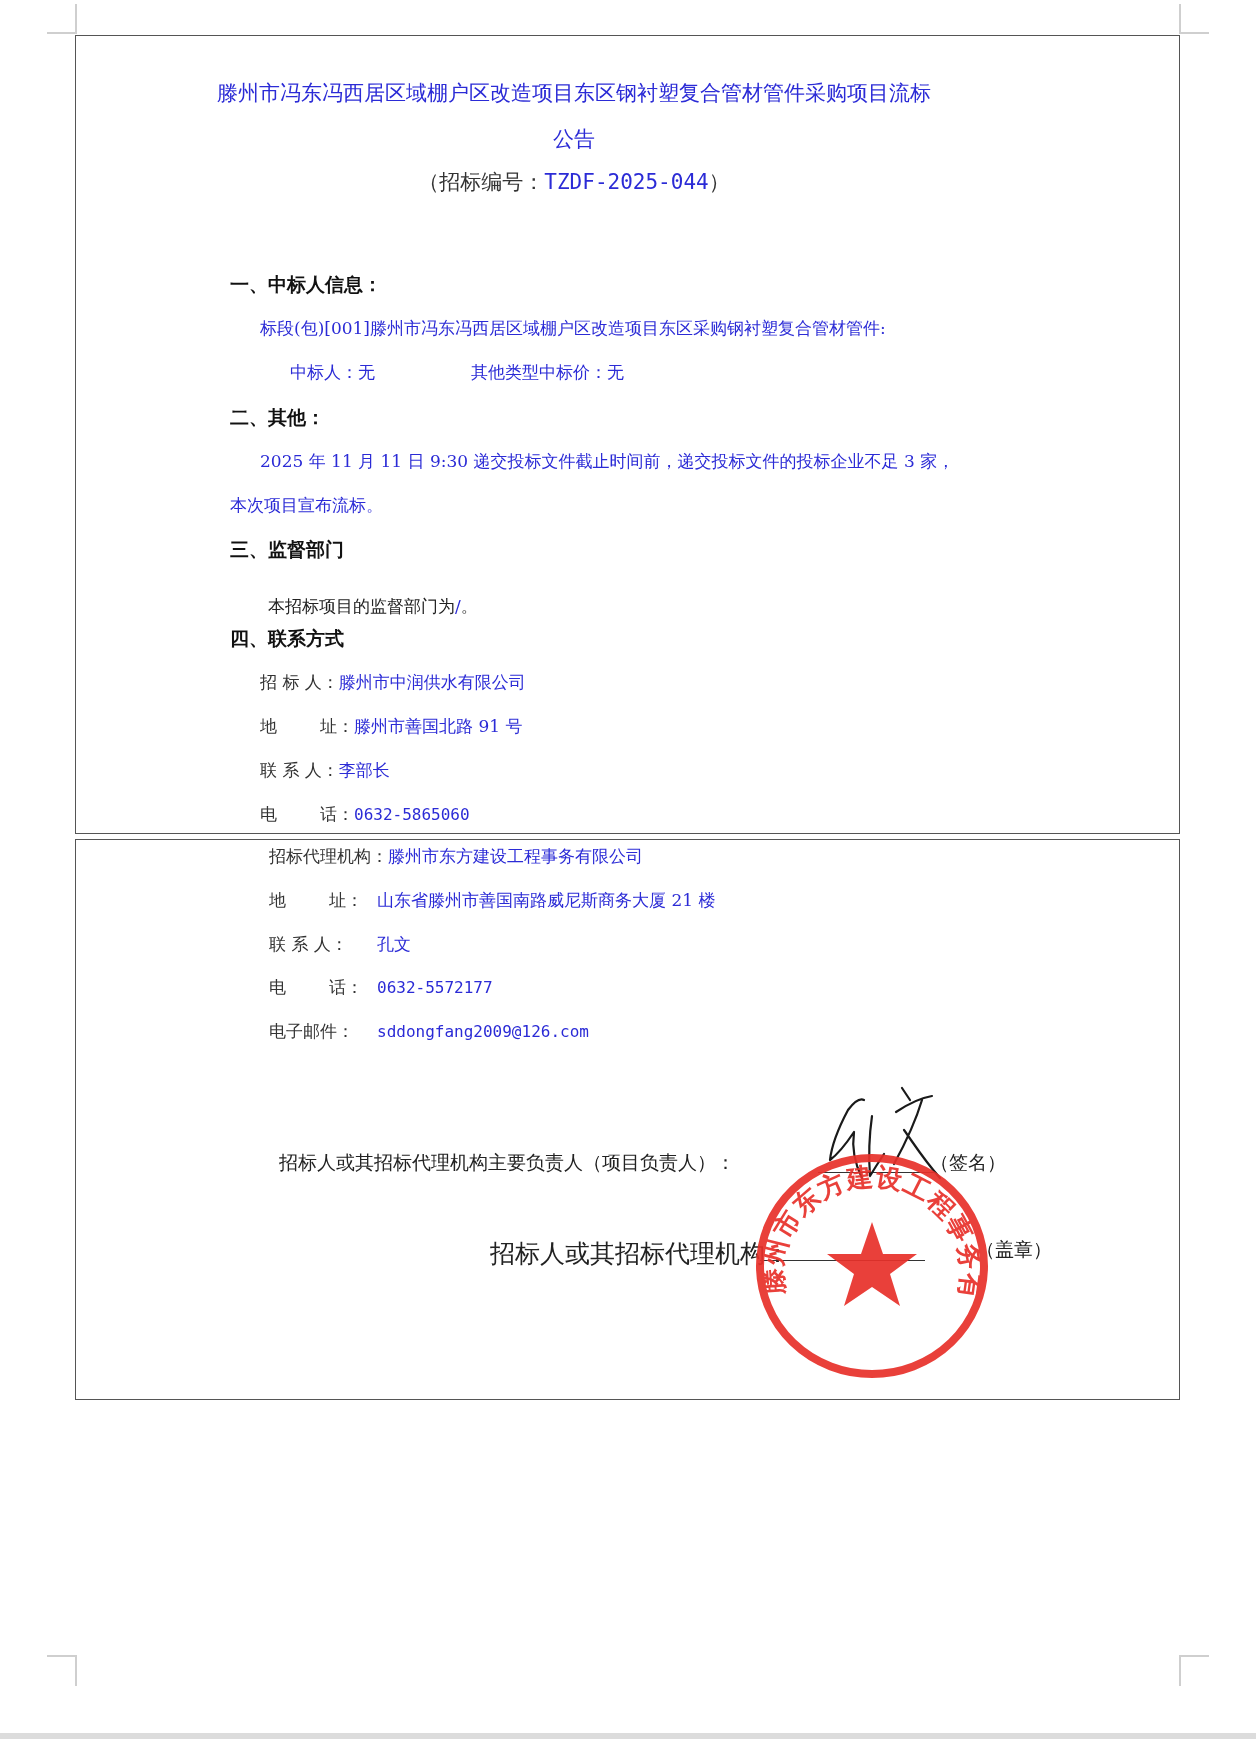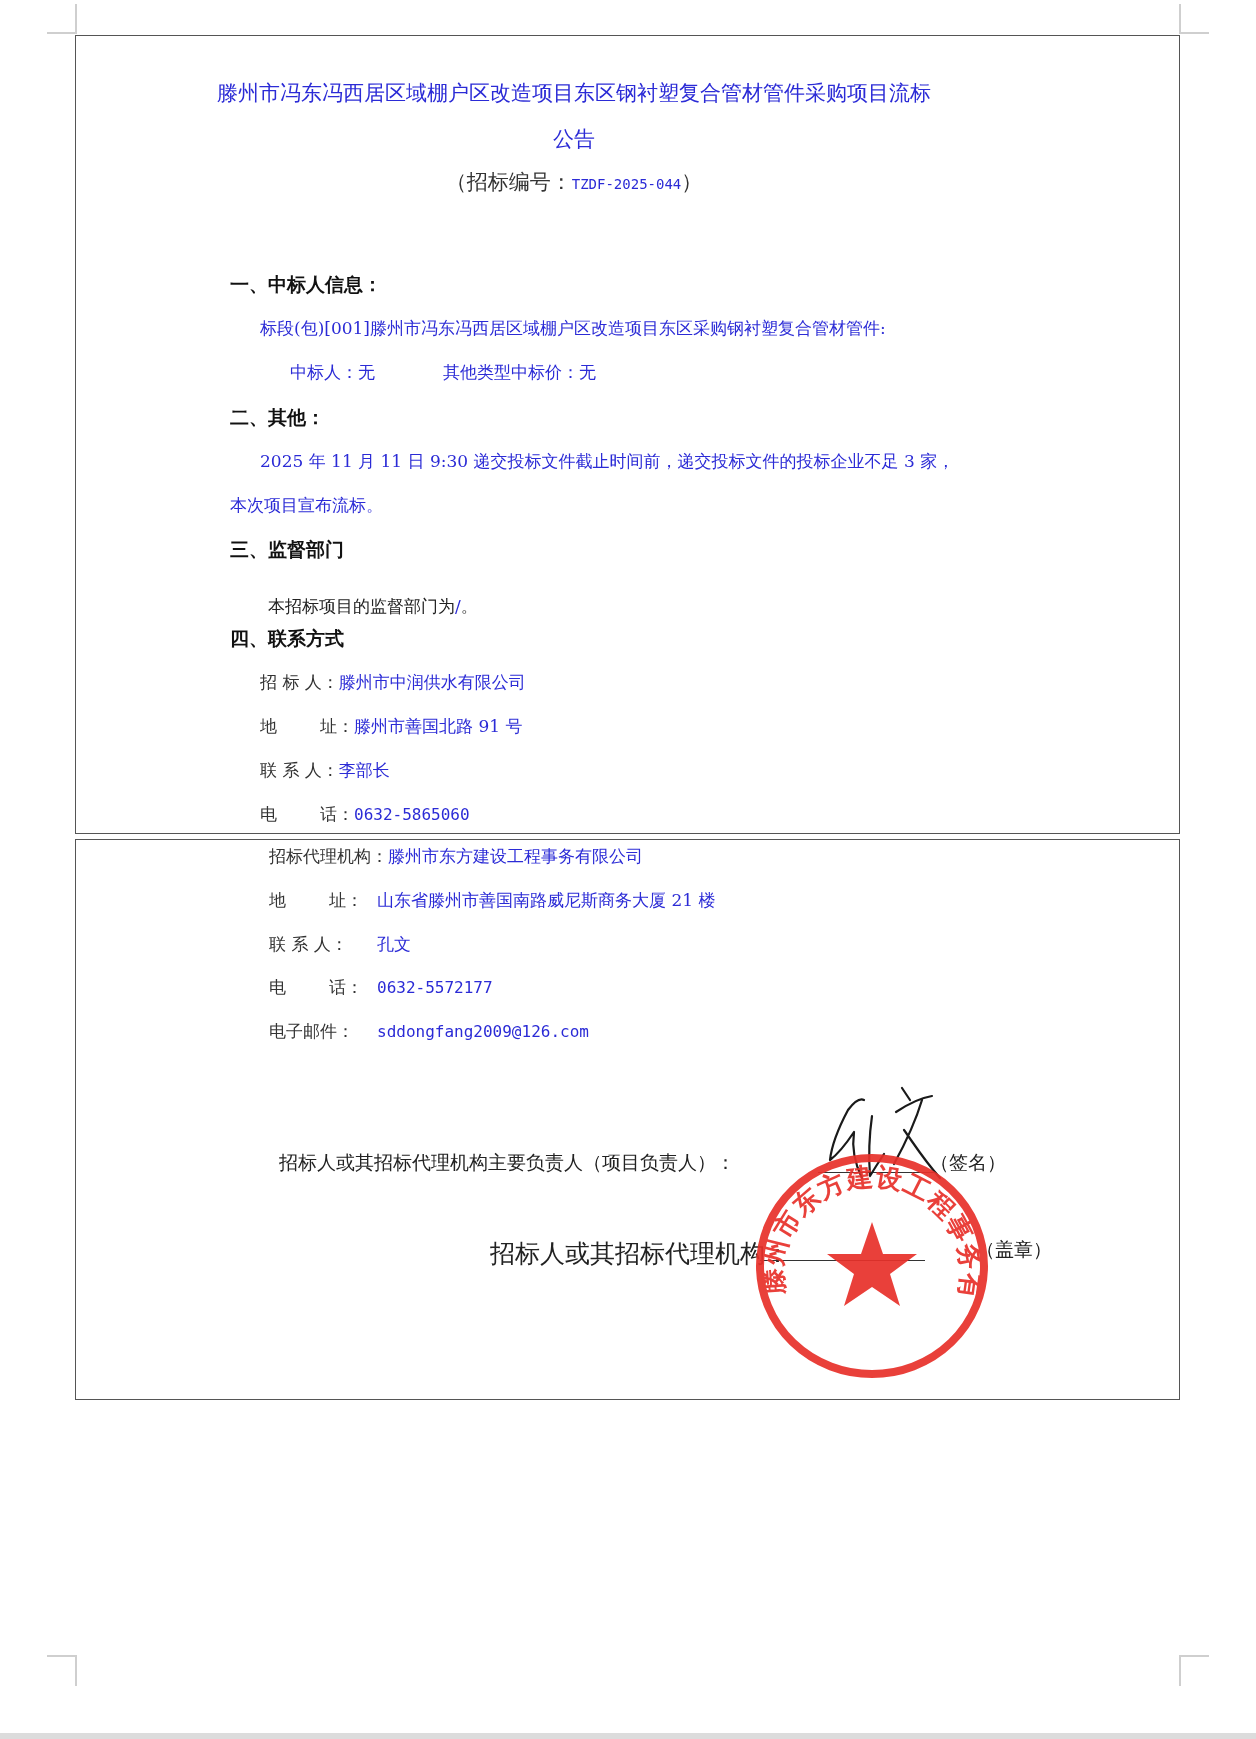--- a/index.html
+++ b/index.html
@@ -27,29 +27,29 @@
 <div class="crop" style="left:75px;top:1655px;width:2px;height:31px;"></div>
 <div class="crop" style="left:1179px;top:1655px;width:30px;height:2px;"></div>
 <div class="crop" style="left:1179px;top:1655px;width:2px;height:31px;"></div>
 
 <div class="box" style="left:75px;top:35px;width:1105px;height:799px;"></div>
 <div class="box" style="left:75px;top:839px;width:1105px;height:561px;"></div>
 
 <div class="abs title" style="top:79px;">滕州市冯东冯西居区域棚户区改造项目东区钢衬塑复合管材管件采购项目流标</div>
 <div class="abs title" style="top:125px;">公告</div>
 <div class="abs title" style="top:168px;color:#333;">
-  <span>（招标编号：</span><span class="blue" style="font-family:'DejaVu Sans Mono','Liberation Mono',monospace;font-size:14px;">TZDF-2025-044</span><span>）</span>
+  <span>（招标编号：</span><span class="blue" style="font-family:'DejaVu Sans Mono','Liberation Mono',monospace;font-size:21px;">TZDF-2025-044</span><span>）</span>
 </div>
 
 <div class="abs h" style="left:230px;top:272px;">一、中标人信息：</div>
 <div class="abs p blue" style="left:260px;top:317px;">标段(包)[001]滕州市冯东冯西居区域棚户区改造项目东区采购钢衬塑复合管材管件:</div>
 <div class="abs p blue" style="left:290px;top:361px;">
   <span>中标人：</span><span>无</span>
 </div>
-<div class="abs p blue" style="left:443px;top:361px;">
+<div class="abs p blue" style="left:471px;top:361px;">
   <span>其他类型中标价：</span><span>无</span>
 </div>
 
 <div class="abs h" style="left:230px;top:405px;">二、其他：</div>
 <div class="abs p blue" style="left:260px;top:450px;">2025 年 11 月 11 日 9:30 递交投标文件截止时间前，递交投标文件的投标企业不足 3 家，</div>
 <div class="abs p blue" style="left:230px;top:494px;">本次项目宣布流标。</div>
 
 <div class="abs h" style="left:230px;top:537px;">三、监督部门</div>
 <div class="abs p" style="left:268px;top:583px;margin-top:12px;">
   <span>本招标项目的监督部门为</span><span class="blue">/</span><span>。</span>

